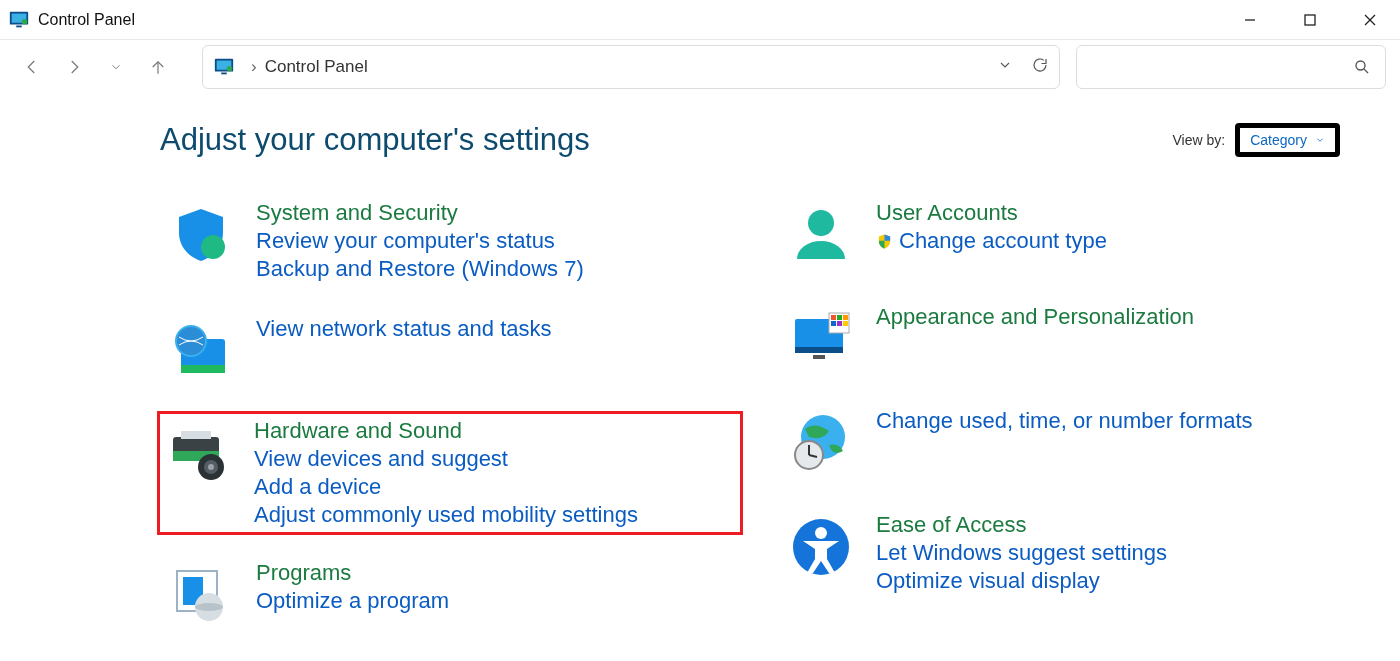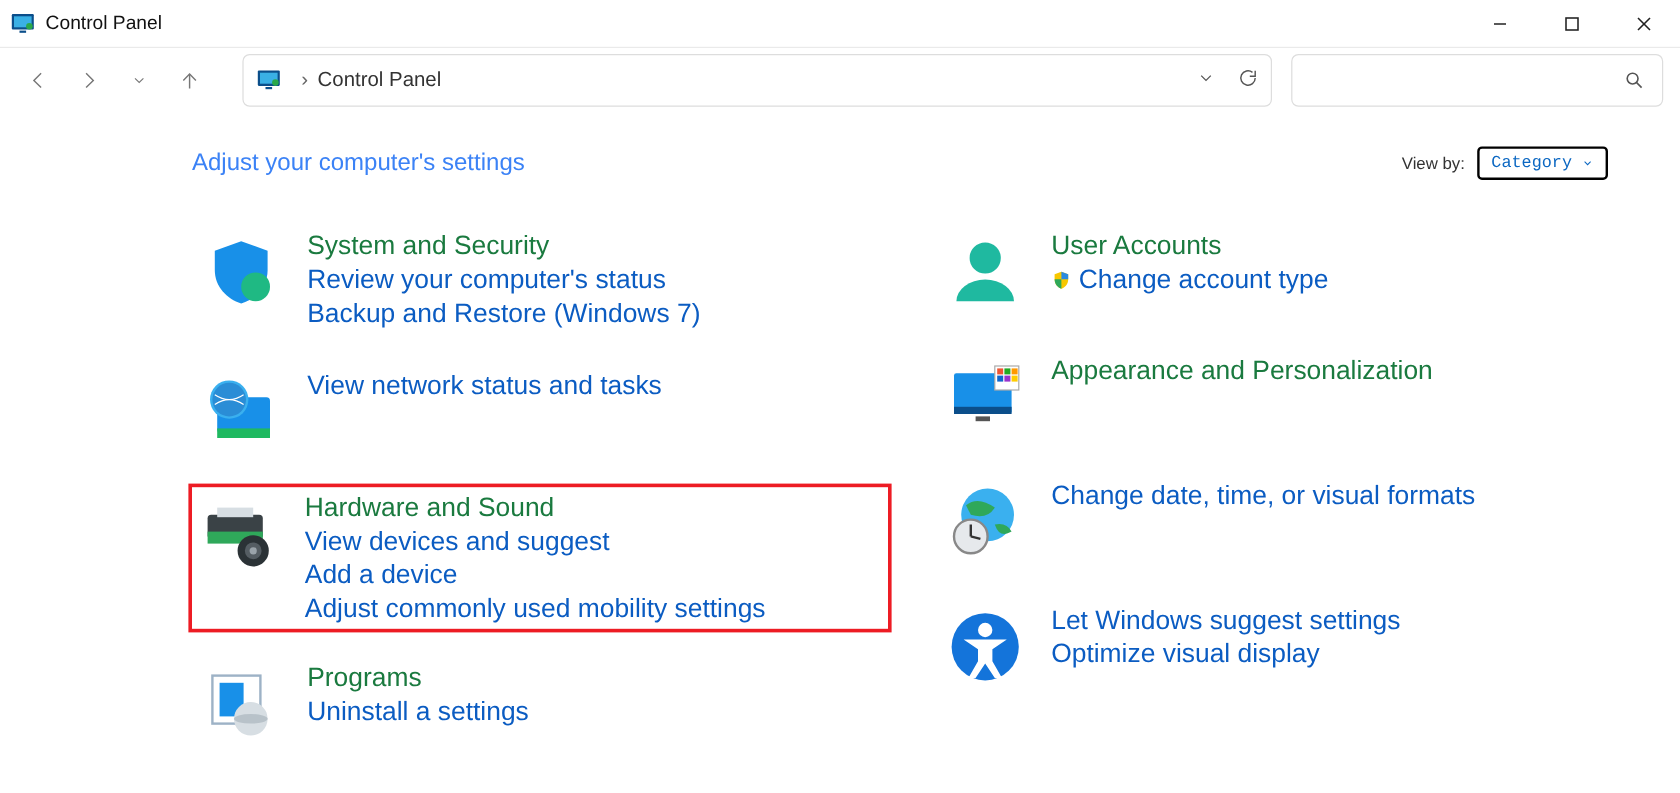--- a/index.html
+++ b/index.html
@@ -83,31 +83,31 @@
 
   
   .content {
     padding: 28px 40px 0 160px;
   }
   .heading-row {
     display:flex; align-items:center; margin-bottom: 36px;
     padding-right: 20px;
   }
   .heading {
-    font-size: 20px; color: #3b82f6;
+    font-size: 31px; color: #0c4a6e;
   }
   .viewby {
     margin-left:auto;
     font-size: 14px; color:#333;
     display:flex; align-items:center; gap:10px;
   }
   .viewby .dropdown {
     color:#0b67c2;
-    border:2px solid #000000; padding:4px 10px; border-radius:4px;
-    display:flex; align-items:center; gap:8px;font-family:Liberation Mono, monospace;
+    border:5px solid #000000; padding:4px 10px; border-radius:4px;
+    display:flex; align-items:center; gap:8px;
   }
 
   .categories {
     display:flex; gap: 40px;
   }
   .col { flex:1; }
   .cat {
     display:flex; gap:20px; margin-bottom: 22px;
     padding: 6px;
   }
@@ -293,21 +293,21 @@
         <div class="icon-wrap">
           <svg viewBox="0 0 64 64" width="64" height="64">
             <rect x="8" y="8" width="40" height="40" fill="#fff" stroke="#9db2c6" stroke-width="2"></rect>
             <rect x="14" y="14" width="20" height="28" fill="#1890e8"></rect>
             <circle cx="40" cy="44" r="14" fill="#d7dee3"></circle>
             <ellipse cx="40" cy="44" rx="14" ry="4" fill="#b8c2c9"></ellipse>
           </svg>
         </div>
         <div class="texts">
           <span class="cat-title">Programs</span>
-          <span class="cat-link">Uninstall a settings</span>
+          <span class="cat-link">Optimize a program</span>
         </div>
       </div>
 
     </div>
 
     <div class="col">
 
       <div class="cat">
         <div class="icon-wrap">
           <svg viewBox="0 0 64 64" width="64" height="64">
@@ -353,33 +353,34 @@
           <svg viewBox="0 0 64 64" width="64" height="64">
             <circle cx="34" cy="26" r="22" fill="#3ab0ef"></circle>
             <path d="M16 18 q10 -8 24 2 q-6 10 -20 6 Z" fill="#2fa85a"></path>
             <path d="M40 34 q10 -2 14 6 q-10 6 -14 -6 Z" fill="#2fa85a"></path>
             <circle cx="20" cy="44" r="14" fill="#e6e9ec" stroke="#888" stroke-width="2"></circle>
             <line x1="20" y1="44" x2="20" y2="34" stroke="#333" stroke-width="2"></line>
             <line x1="20" y1="44" x2="28" y2="46" stroke="#333" stroke-width="2"></line>
           </svg>
         </div>
         <div class="texts">
-          <span class="cat-link">Change date, time, or visual formats</span>
+          <span class="cat-link">Change used, time, or number formats</span>
         </div>
       </div>
 
       <div class="cat">
         <div class="icon-wrap">
           <svg viewBox="0 0 64 64" width="64" height="64">
             <circle cx="32" cy="32" r="28" fill="#1474da"></circle>
             <circle cx="32" cy="18" r="6" fill="#fff"></circle>
             <path d="M14 26 h36 l-12 8 v10 l8 14 h-6 l-8 -12 l-8 12 h-6 l8 -14 v-10 Z" fill="#fff"></path>
           </svg>
         </div>
         <div class="texts">
+          <span class="cat-title">Ease of Access</span>
           <span class="cat-link">Let Windows suggest settings</span>
           <span class="cat-link">Optimize visual display</span>
         </div>
       </div>
 
     </div>
   </div>
 </div>
 
 </body></html>

